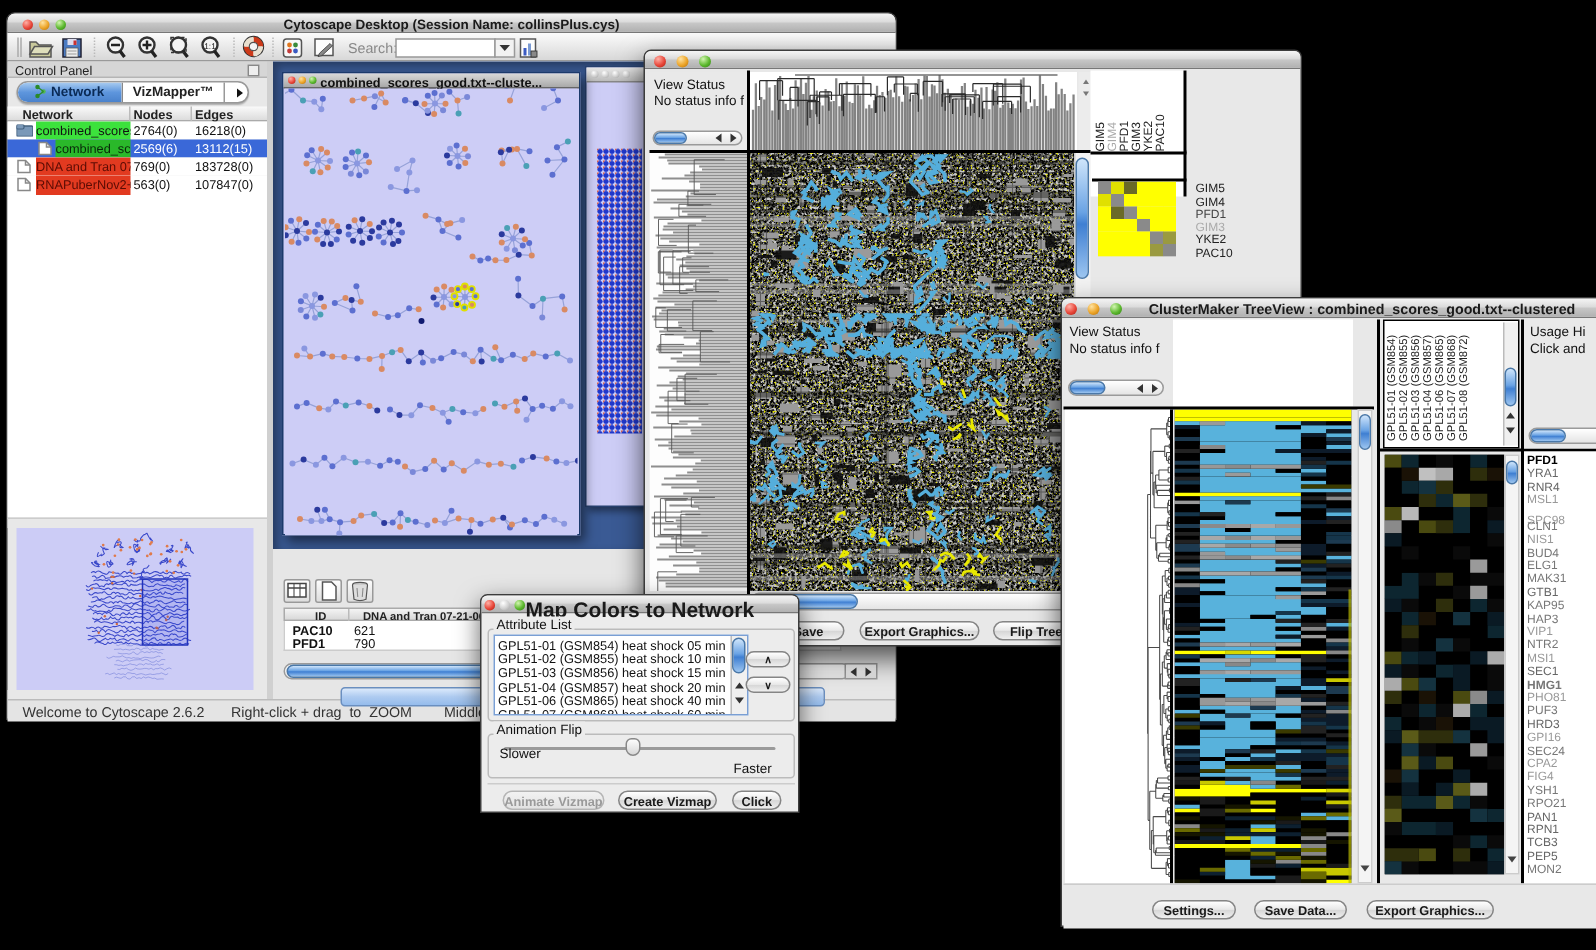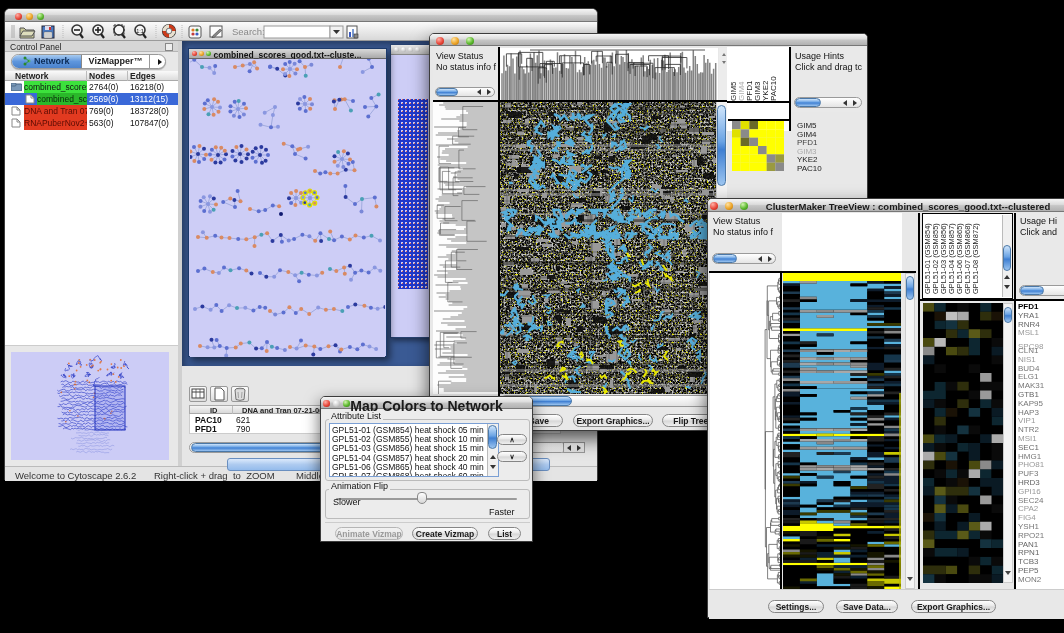--- a/index.html
+++ b/index.html
@@ -22,20 +22,21 @@
  border:1px solid #858585;border-radius:8px;text-align:center;font-weight:bold;color:#1a1a1a}
 .arrowL{width:0;height:0;border-top:3px solid transparent;border-bottom:3px solid transparent;border-right:4px solid #333;position:absolute}
 .arrowR{width:0;height:0;border-top:3px solid transparent;border-bottom:3px solid transparent;border-left:4px solid #333;position:absolute}
 .arrowU{width:0;height:0;border-left:3px solid transparent;border-right:3px solid transparent;border-bottom:4px solid #333;position:absolute}
 .arrowD{width:0;height:0;border-left:3px solid transparent;border-right:3px solid transparent;border-top:4px solid #333;position:absolute}
 .vlabel{position:absolute;transform:rotate(-90deg);transform-origin:left bottom;white-space:nowrap}
 .blk{position:absolute;background:#000}
 </style></head><body>
 <div class="win" style="left:4px;top:8px;width:594px;height:472px;border-radius:6px 6px 0 0">
     <div class="tbar" style="height:13px;border-radius:5px 5px 0 0"></div>
+    <div class="ttext" style="top:2px;font-size:9px">Cytoscape Desktop (Session Name: collinsPlus.cys)</div>
     <div class="tl r" style="left:10px;top:4px;width:7px;height:7px"></div>
     <div class="tl o" style="left:21px;top:4px;width:7px;height:7px"></div>
     <div class="tl g" style="left:32px;top:4px;width:7px;height:7px"></div>
     <div class="abs" style="left:0;top:13px;width:100%;height:19px;background:linear-gradient(#fbfbfb,#d8d8d8);border-bottom:1px solid #9a9a9a"><svg width="592" height="19">
         <line x1="7" y1="3" x2="7" y2="16" stroke="#aaa" stroke-width="1"></line>
         <line x1="9" y1="3" x2="9" y2="16" stroke="#aaa" stroke-width="1"></line>
         <g>
           <path d="M15 6 l4 0 2 2 8 0 0 8 -14 0 z" fill="#c9c99b" stroke="#555" stroke-width="1"></path>
           <path d="M15 14 l3 -5 12 0 -3 5 z" fill="#dedebc" stroke="#555" stroke-width="1"></path>
         </g>
@@ -666,28 +667,20 @@
           <div class="vlabel" style="left:11px;bottom:30px;font-size:8px;color:#222">GIM5</div>
           <div class="vlabel" style="left:19px;bottom:30px;font-size:8px;color:#aaa">GIM4</div>
           <div class="vlabel" style="left:27px;bottom:30px;font-size:8px;color:#222">PFD1</div>
           <div class="vlabel" style="left:35px;bottom:30px;font-size:8px;color:#222">GIM3</div>
           <div class="vlabel" style="left:43px;bottom:30px;font-size:8px;color:#222">YKE2</div>
           <div class="vlabel" style="left:51px;bottom:30px;font-size:8px;color:#222">PAC10</div>
         </div>
       </div>
       <div class="blk" style="left:296px;top:67px;width:64px;height:2px"></div>
       <div class="blk" style="left:358px;top:13px;width:2px;height:84px"></div>
-      <div class="abs" style="left:360px;top:14px;width:74px;height:64px;background:#e9e9e9;font-size:9px;color:#111;overflow:hidden">
-        <div style="padding:3px 0 0 4px">Usage Hints</div>
-        <div style="padding:1px 0 0 4px;white-space:nowrap">Click and drag tc</div>
-        <div class="sbtrack" style="left:3px;top:49px;width:68px;height:11px"></div>
-        <div class="sbthumb" style="left:4px;top:50px;width:26px;height:9px"></div>
-        <div class="arrowL" style="left:52px;top:52px"></div>
-        <div class="arrowR" style="left:62px;top:52px"></div>
-      </div>
       <div class="blk" style="left:297px;top:85px;width:63px;height:2px"></div>
       <div class="abs" style="left:301px;top:87px;width:52px;height:50px"><svg width="52" height="50">
           <rect x="0.00" y="0.00" width="8.77" height="8.43" fill="#8a8a8a"></rect>
           <rect x="8.67" y="0.00" width="8.77" height="8.43" fill="#e0e000"></rect>
           <rect x="17.33" y="0.00" width="8.77" height="8.43" fill="#6a6a28"></rect>
           <rect x="26.00" y="0.00" width="8.77" height="8.43" fill="#ffff00"></rect>
           <rect x="34.67" y="0.00" width="8.77" height="8.43" fill="#ffff00"></rect>
           <rect x="43.33" y="0.00" width="8.77" height="8.43" fill="#ffff00"></rect>
           <rect x="0.00" y="8.33" width="8.77" height="8.43" fill="#e0e000"></rect>
           <rect x="8.67" y="8.33" width="8.77" height="8.43" fill="#8a8a8a"></rect>
@@ -835,21 +828,21 @@
         <div class="abs" style="left:2px;top:62.6px;font-size:8px;color:#777;font-weight:normal">BUD4</div>
         <div class="abs" style="left:2px;top:71.4px;font-size:8px;color:#777;font-weight:normal">ELG1</div>
         <div class="abs" style="left:2px;top:80.2px;font-size:8px;color:#777;font-weight:normal">MAK31</div>
         <div class="abs" style="left:2px;top:89.0px;font-size:8px;color:#666;font-weight:normal">GTB1</div>
         <div class="abs" style="left:2px;top:97.8px;font-size:8px;color:#777;font-weight:normal">KAP95</div>
         <div class="abs" style="left:2px;top:106.6px;font-size:8px;color:#777;font-weight:normal">HAP3</div>
         <div class="abs" style="left:2px;top:115.4px;font-size:8px;color:#999;font-weight:normal">VIP1</div>
         <div class="abs" style="left:2px;top:124.2px;font-size:8px;color:#777;font-weight:normal">NTR2</div>
         <div class="abs" style="left:2px;top:133.0px;font-size:8px;color:#999;font-weight:normal">MSI1</div>
         <div class="abs" style="left:2px;top:141.8px;font-size:8px;color:#666;font-weight:normal">SEC1</div>
-        <div class="abs" style="left:2px;top:150.6px;font-size:8px;color:#777;font-weight:normal">HMG1</div>
+        <div class="abs" style="left:2px;top:150.6px;font-size:8px;color:#777;font-weight:bold">HMG1</div>
         <div class="abs" style="left:2px;top:159.4px;font-size:8px;color:#999;font-weight:normal">PHO81</div>
         <div class="abs" style="left:2px;top:168.2px;font-size:8px;color:#777;font-weight:normal">PUF3</div>
         <div class="abs" style="left:2px;top:177.0px;font-size:8px;color:#666;font-weight:normal">HRD3</div>
         <div class="abs" style="left:2px;top:185.8px;font-size:8px;color:#999;font-weight:normal">GPI16</div>
         <div class="abs" style="left:2px;top:194.6px;font-size:8px;color:#777;font-weight:normal">SEC24</div>
         <div class="abs" style="left:2px;top:203.4px;font-size:8px;color:#999;font-weight:normal">CPA2</div>
         <div class="abs" style="left:2px;top:212.2px;font-size:8px;color:#999;font-weight:normal">FIG4</div>
         <div class="abs" style="left:2px;top:221.0px;font-size:8px;color:#777;font-weight:normal">YSH1</div>
         <div class="abs" style="left:2px;top:229.8px;font-size:8px;color:#777;font-weight:normal">RPO21</div>
         <div class="abs" style="left:2px;top:238.6px;font-size:8px;color:#666;font-weight:normal">PAN1</div>
@@ -887,13 +880,13 @@
     <div class="pillbtn" style="left:176px;top:54px;width:30px;height:11px;font-size:7px;padding-top:1px">∨</div>
     <div class="abs" style="left:4px;top:92px;width:205px;height:30px;border:1px solid #bbb;border-radius:3px"></div>
     <div class="abs" style="left:8px;top:84px;font-size:9px;color:#111;background:#ececec;padding:0 2px">Animation Flip</div>
     <div class="abs" style="left:15px;top:101px;width:181px;height:2px;background:#9a9a9a;border-radius:1px"></div>
     <div class="abs" style="left:96px;top:95px;width:10px;height:12px;background:linear-gradient(#fdfdfd,#d8d8d8);border:1px solid #888;border-radius:4px 4px 5px 5px"></div>
     <div class="abs" style="left:12px;top:100px;font-size:9px;color:#111">Slower</div>
     <div class="abs" style="left:168px;top:110px;font-size:9px;color:#111">Faster</div>
     <div class="abs" style="left:4px;top:125px;width:205px;height:1px;background:#ccc"></div>
     <div class="pillbtn" style="left:14px;top:130px;width:68px;height:13px;font-size:8.5px;padding-top:1px;color:#9a9a9a;background:linear-gradient(#f2f2f2,#e2e2e2);border-color:#b5b5b5">Animate Vizmap</div>
     <div class="pillbtn" style="left:91px;top:130px;width:66px;height:13px;font-size:8.5px;padding-top:1px">Create Vizmap</div>
-    <div class="pillbtn" style="left:167px;top:130px;width:33px;height:13px;font-size:8.5px;padding-top:1px">List</div>
+    <div class="pillbtn" style="left:167px;top:130px;width:33px;height:13px;font-size:8.5px;padding-top:1px">Click</div>
   </div>
 </body></html>

